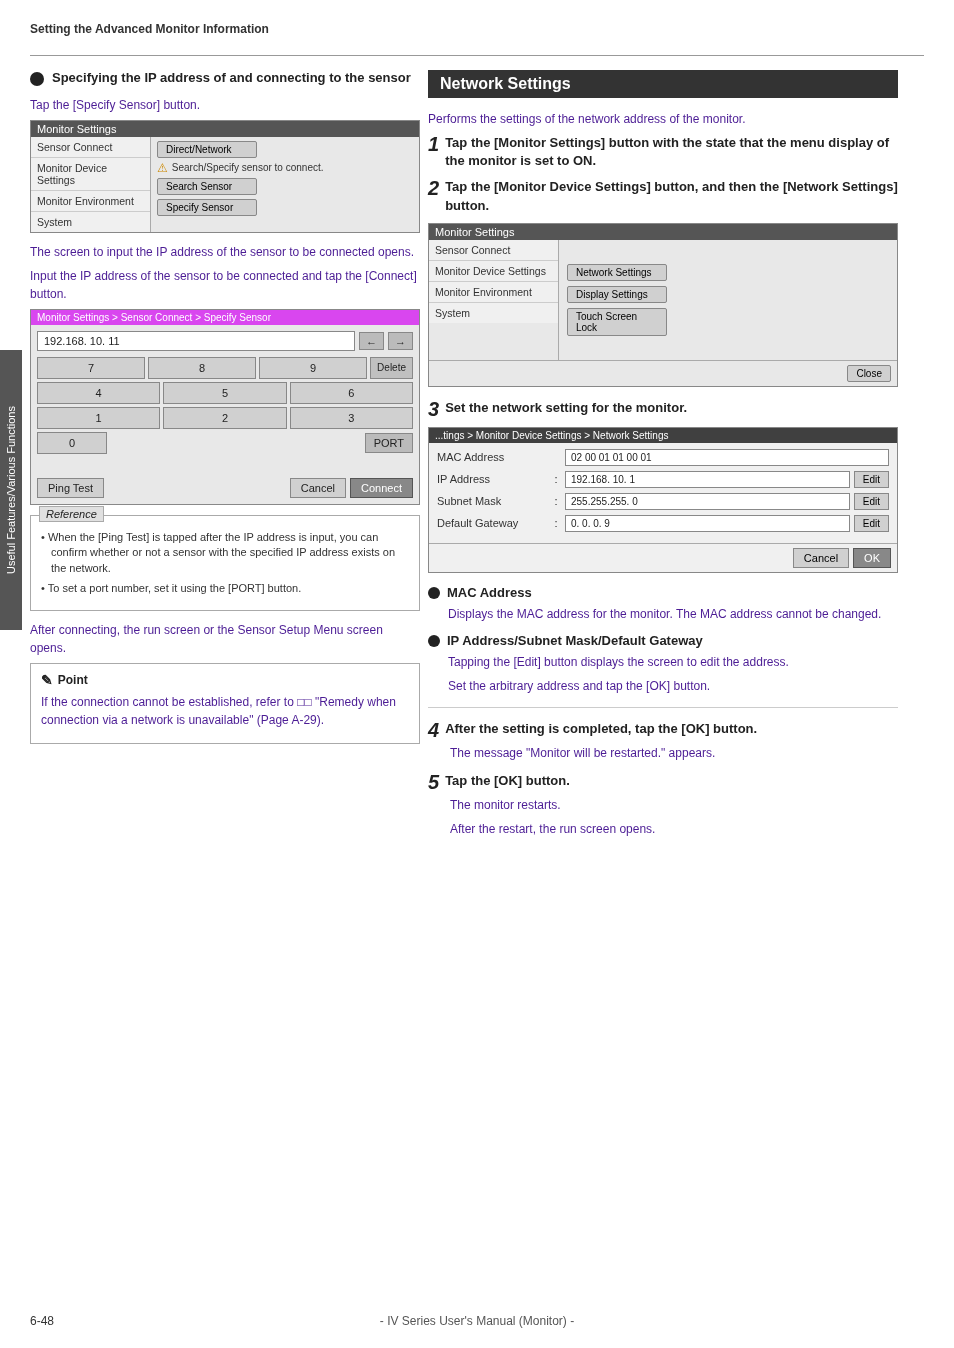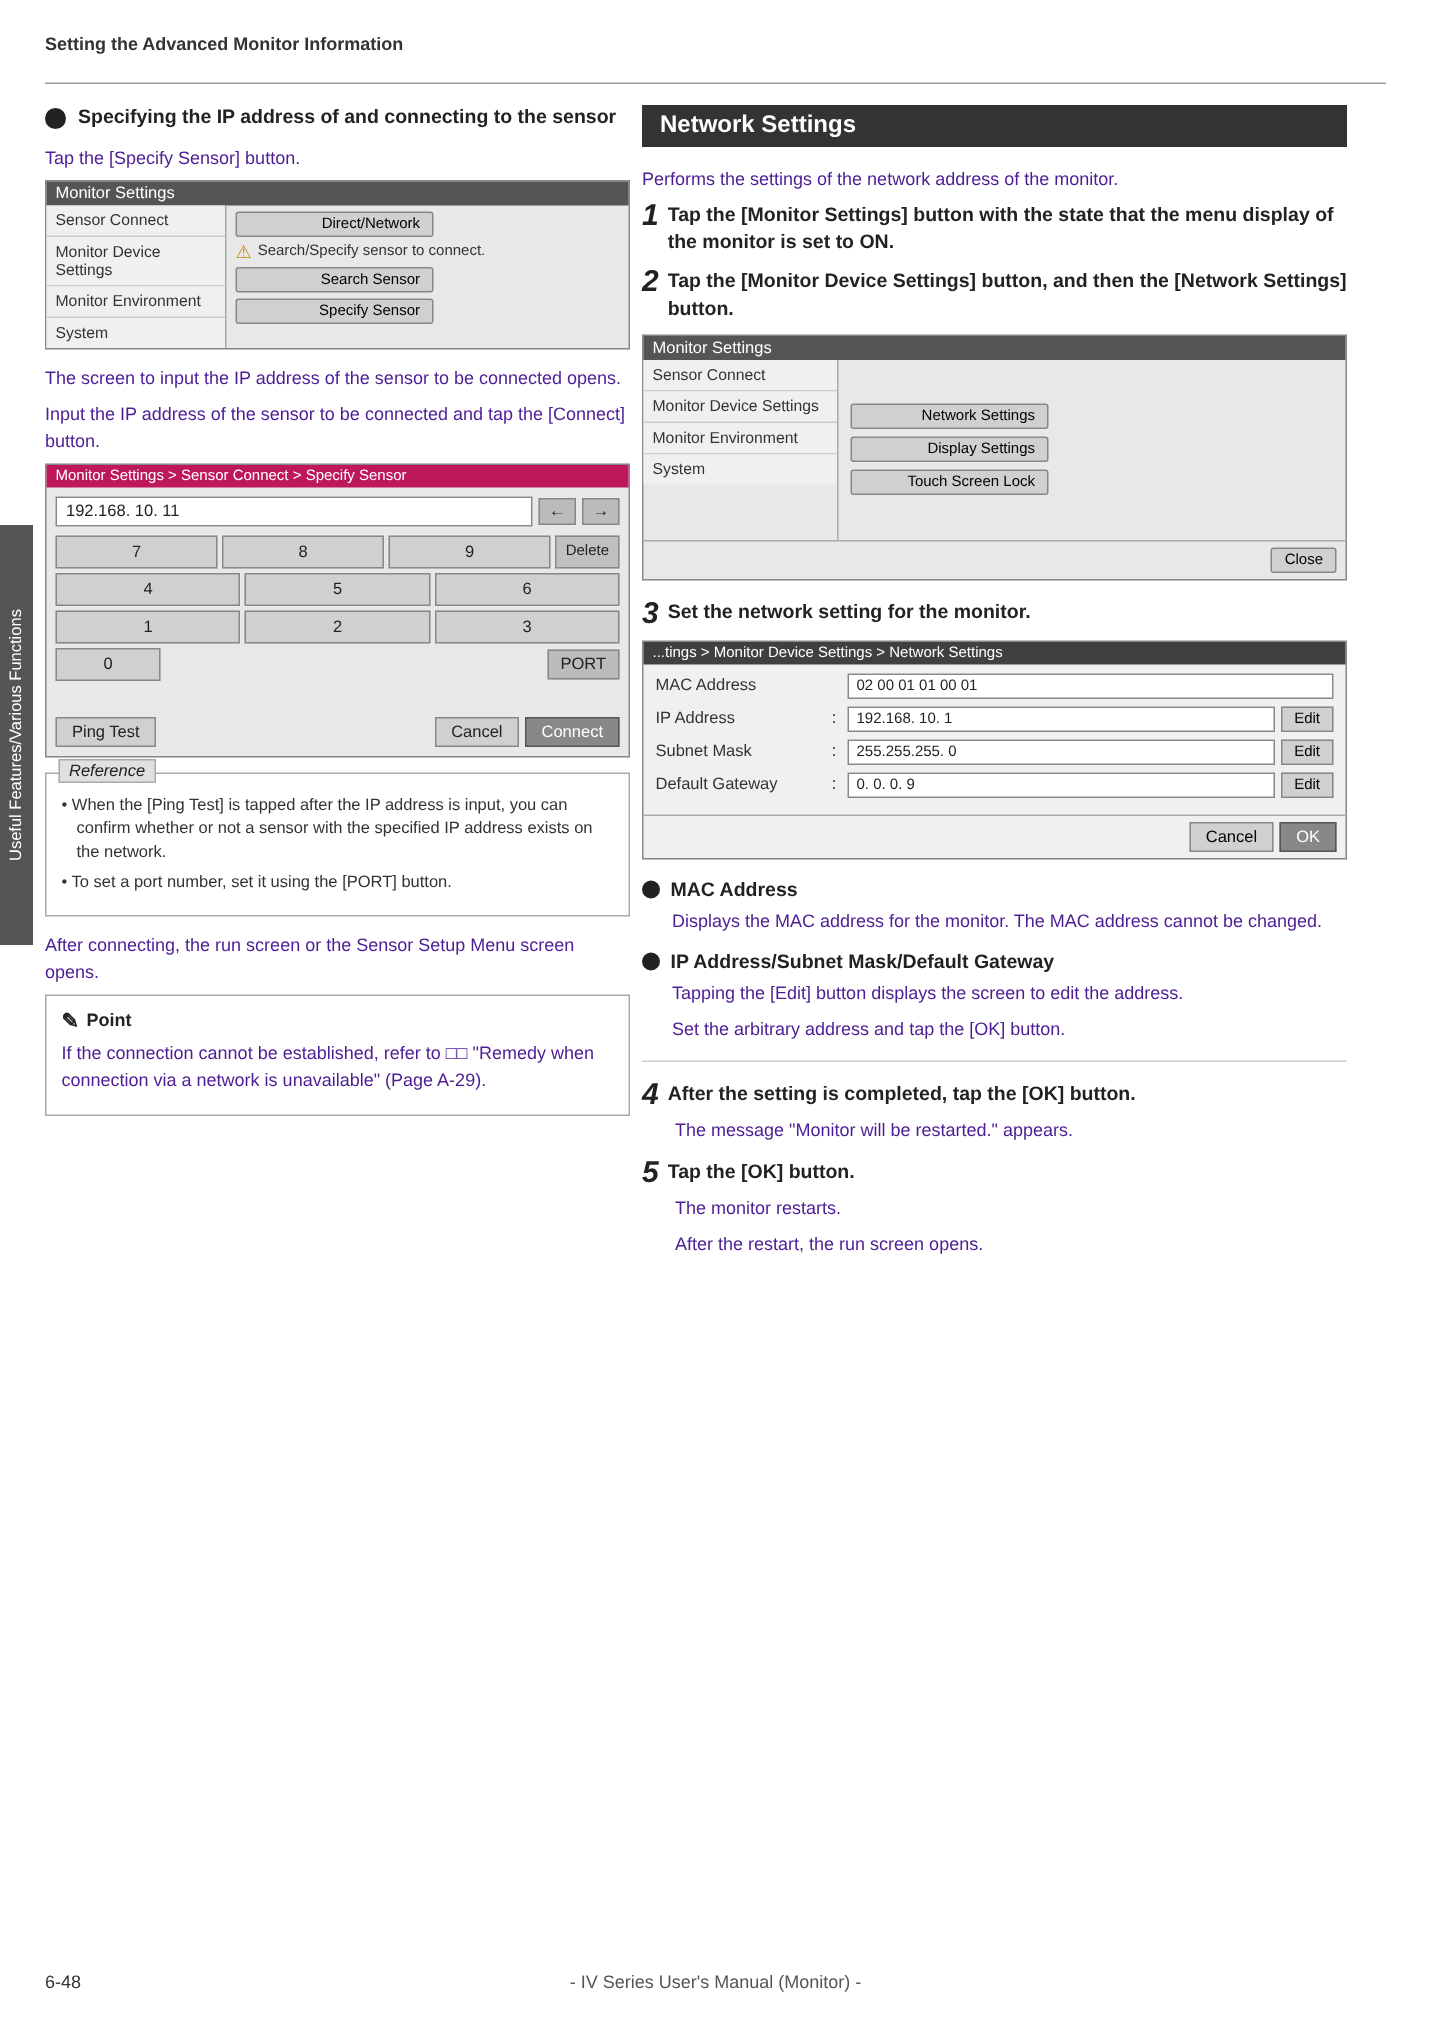--- a/index.html
+++ b/index.html
@@ -160,22 +160,22 @@
     .ui-button {
       background: #d0d0d0;
       border: 1px solid #888;
       padding: 2px 8px;
       font-size: 10px;
       border-radius: 2px;
       cursor: pointer;
     }
 
     .ui-button-wide {
-      width: 132px;
-      text-align: right;
+      width: 100px;
+      text-align: left;
     }
 
     .ui-warning {
       display: flex;
       align-items: flex-start;
       gap: 4px;
       font-size: 10px;
       color: #333;
     }
 
@@ -187,21 +187,21 @@
 
     
     .keypad-ui {
       border: 1px solid #888;
       background: #e8e8e8;
       margin-bottom: 10px;
       font-size: 11px;
     }
 
     .keypad-title {
-      background: #be185d;
+      background: #d946ef;
       color: #fff;
       padding: 2px 6px;
       font-size: 10px;
     }
 
     .keypad-body {
       padding: 6px;
     }
 
     .keypad-input-row {

